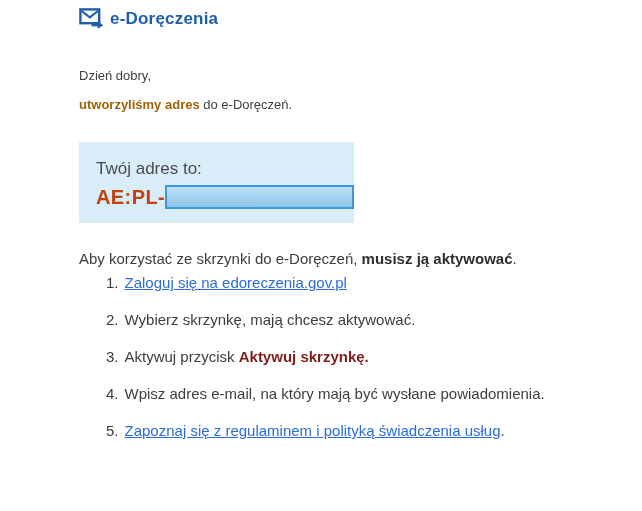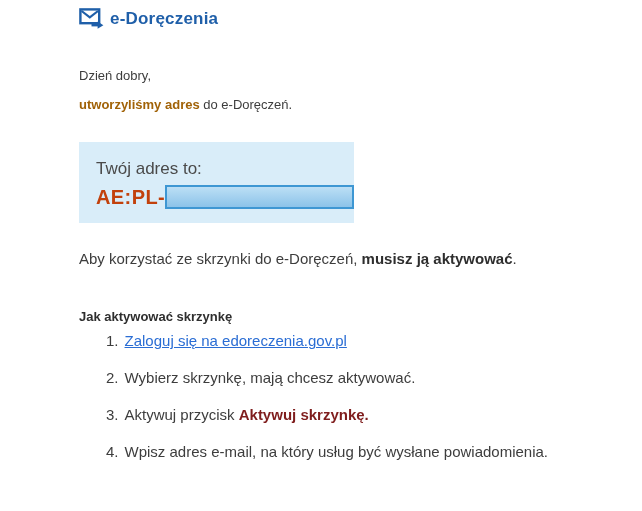--- a/index.html
+++ b/index.html
@@ -133,22 +133,22 @@
   <div class="address-box">
     <div class="address-label">Twój adres to:</div>
     <div class="address-line">
       <strong class="address-prefix">AE:PL-</strong>
         <span class="redaction-bar"></span>
     </div>
   </div>
 
   <p class="activation"><span>Aby korzystać ze skrzynki do e-Doręczeń, </span><strong>musisz ją aktywować</strong><span>.</span></p>
 
-  <h2 class="steps-heading">Jak aktywować skrzynkę</h2>
 
   <div class="steps">
     <div class="step"><span class="num">1.</span><a class="link" href="#">Zaloguj się na edoreczenia.gov.pl</a></div>
     <div class="step"><span class="num">2.</span><span>Wybierz skrzynkę, mają chcesz aktywować.</span></div>
     <div class="step"><span class="num">3.</span><span>Aktywuj przycisk </span><strong>Aktywuj skrzynkę.</strong></div>
-    <div class="step"><span class="num">4.</span><span>Wpisz adres e-mail, na który usług być wysłane powiadomienia.</span></div>
+    <div class="step"><span class="num">4.</span><span>Wpisz adres e-mail, na który mają być wysłane powiadomienia.</span></div>
+    <div class="step"><span class="num">5.</span><a class="link" href="#">Zapoznaj się z regulaminem i polityką świadczenia usług</a><span>.</span></div>
   </div>
 
 </div>
 
 </body></html>

